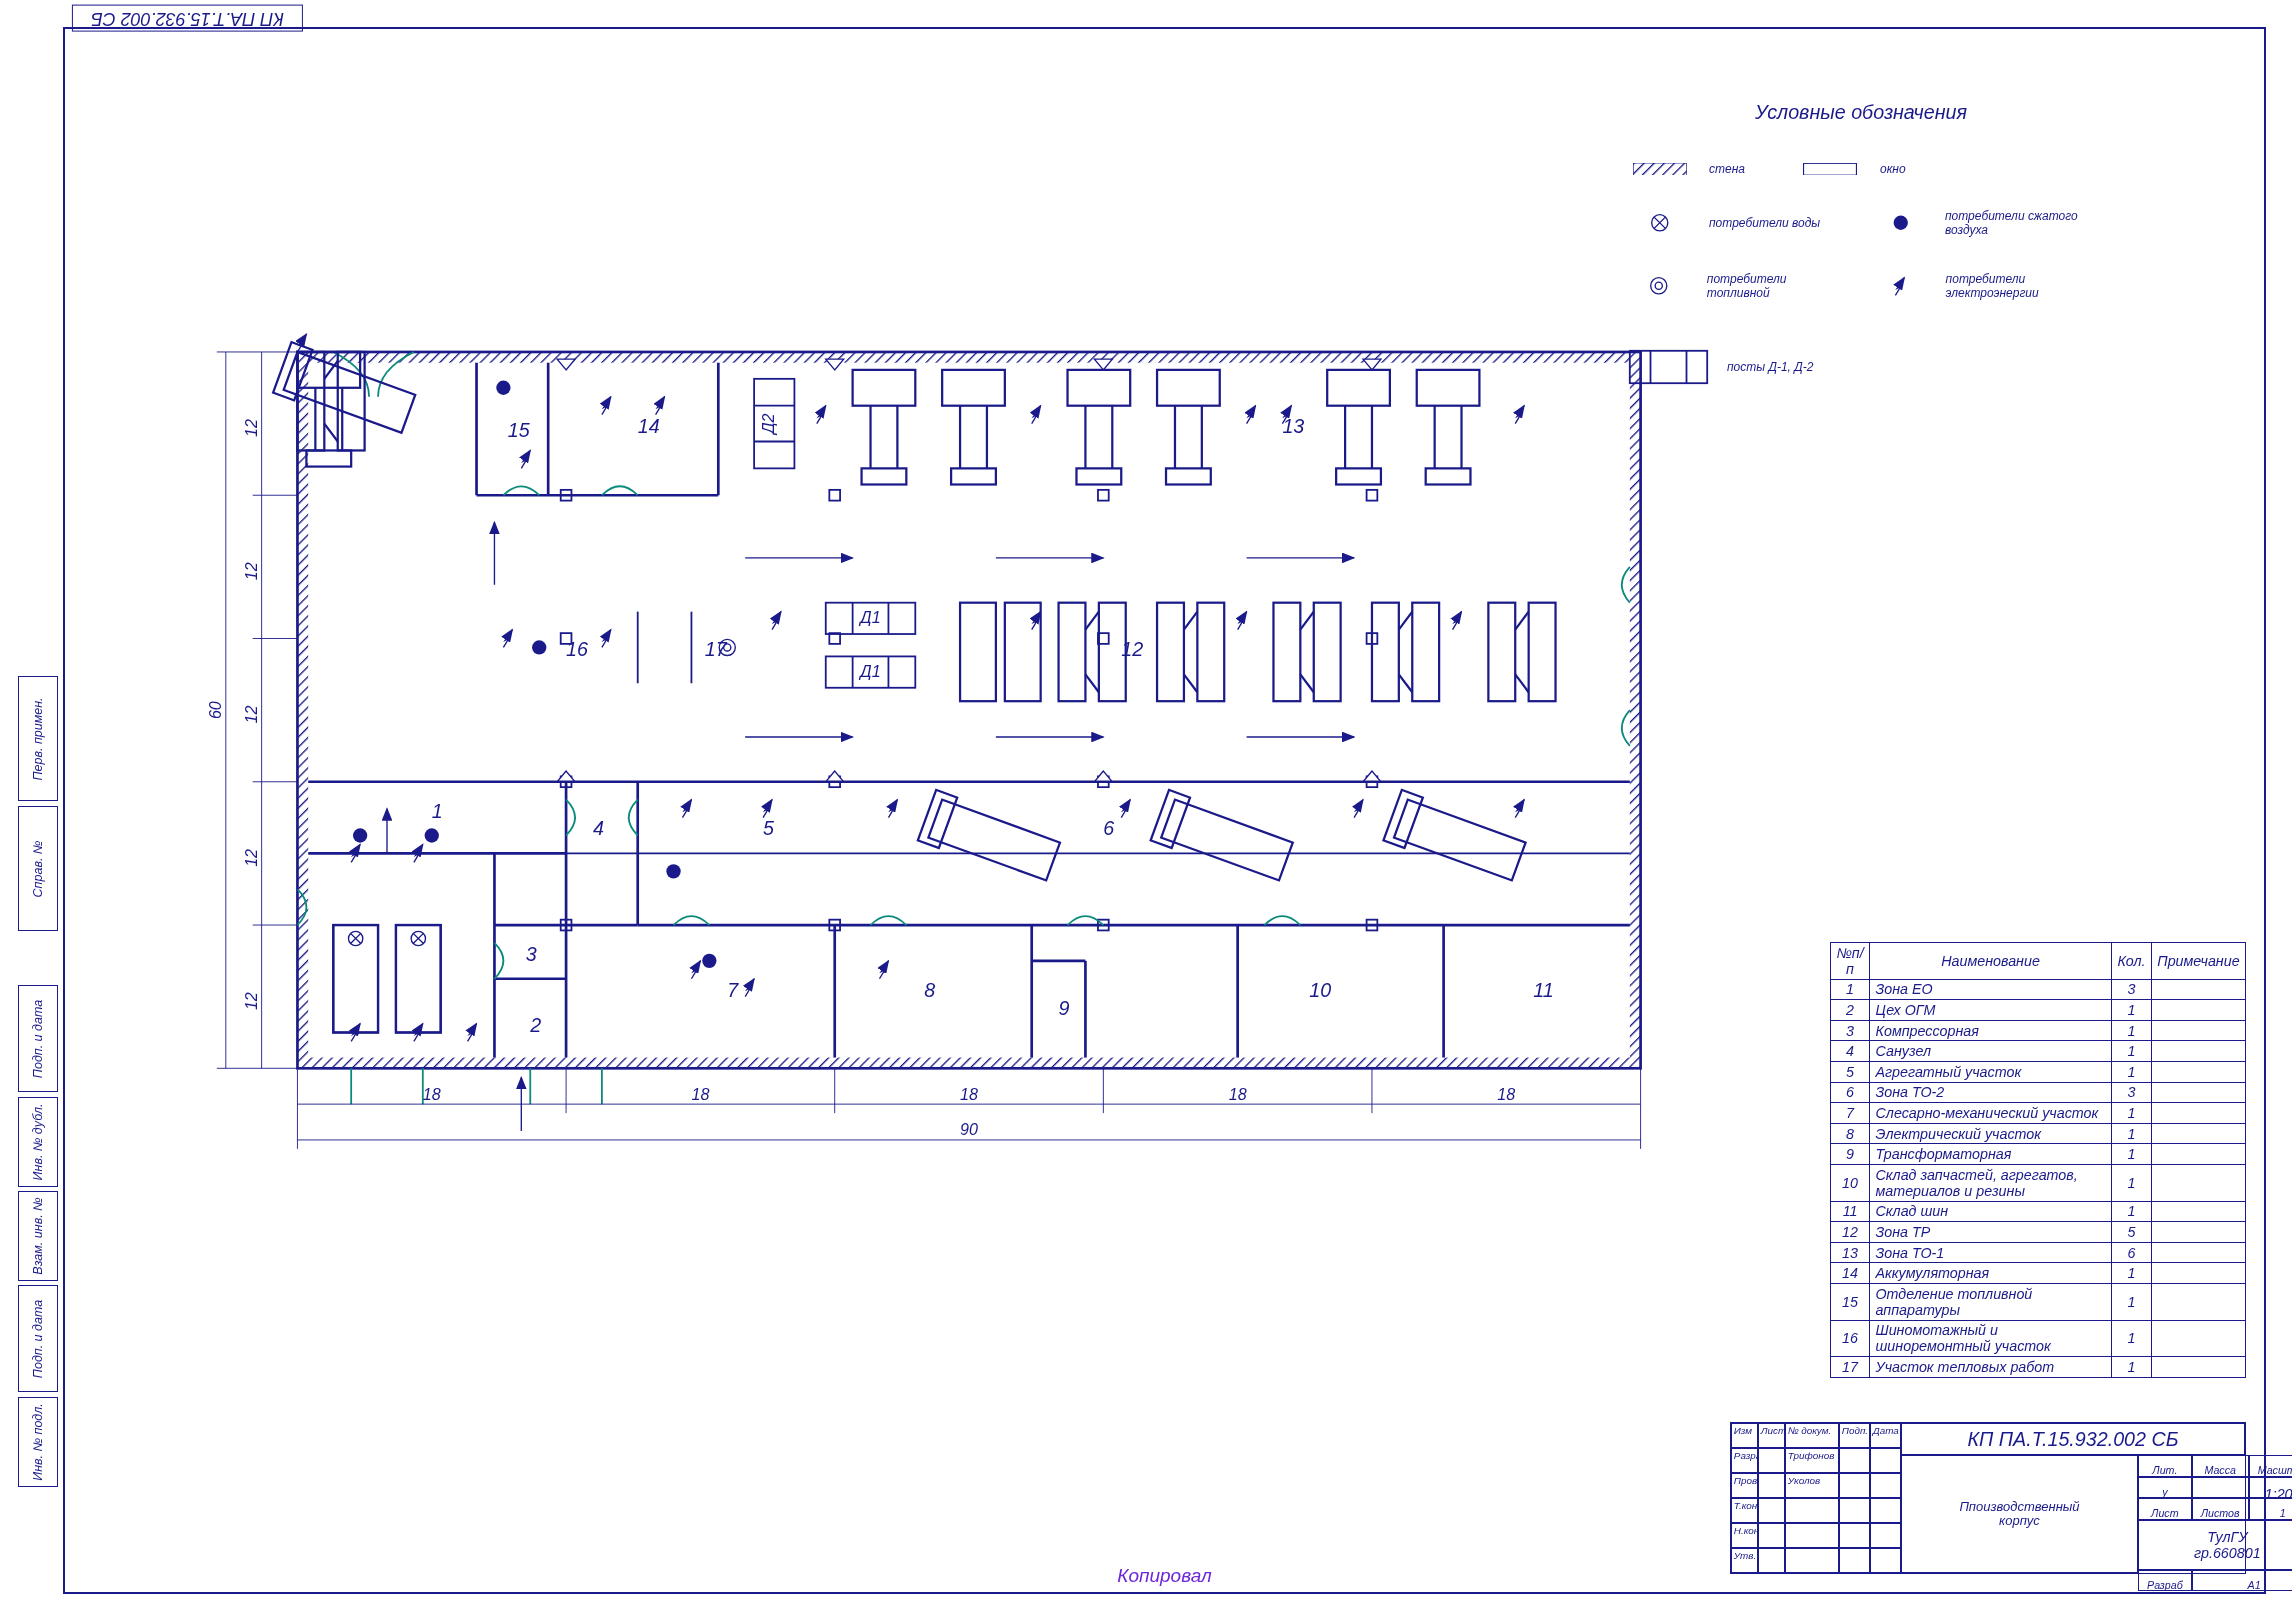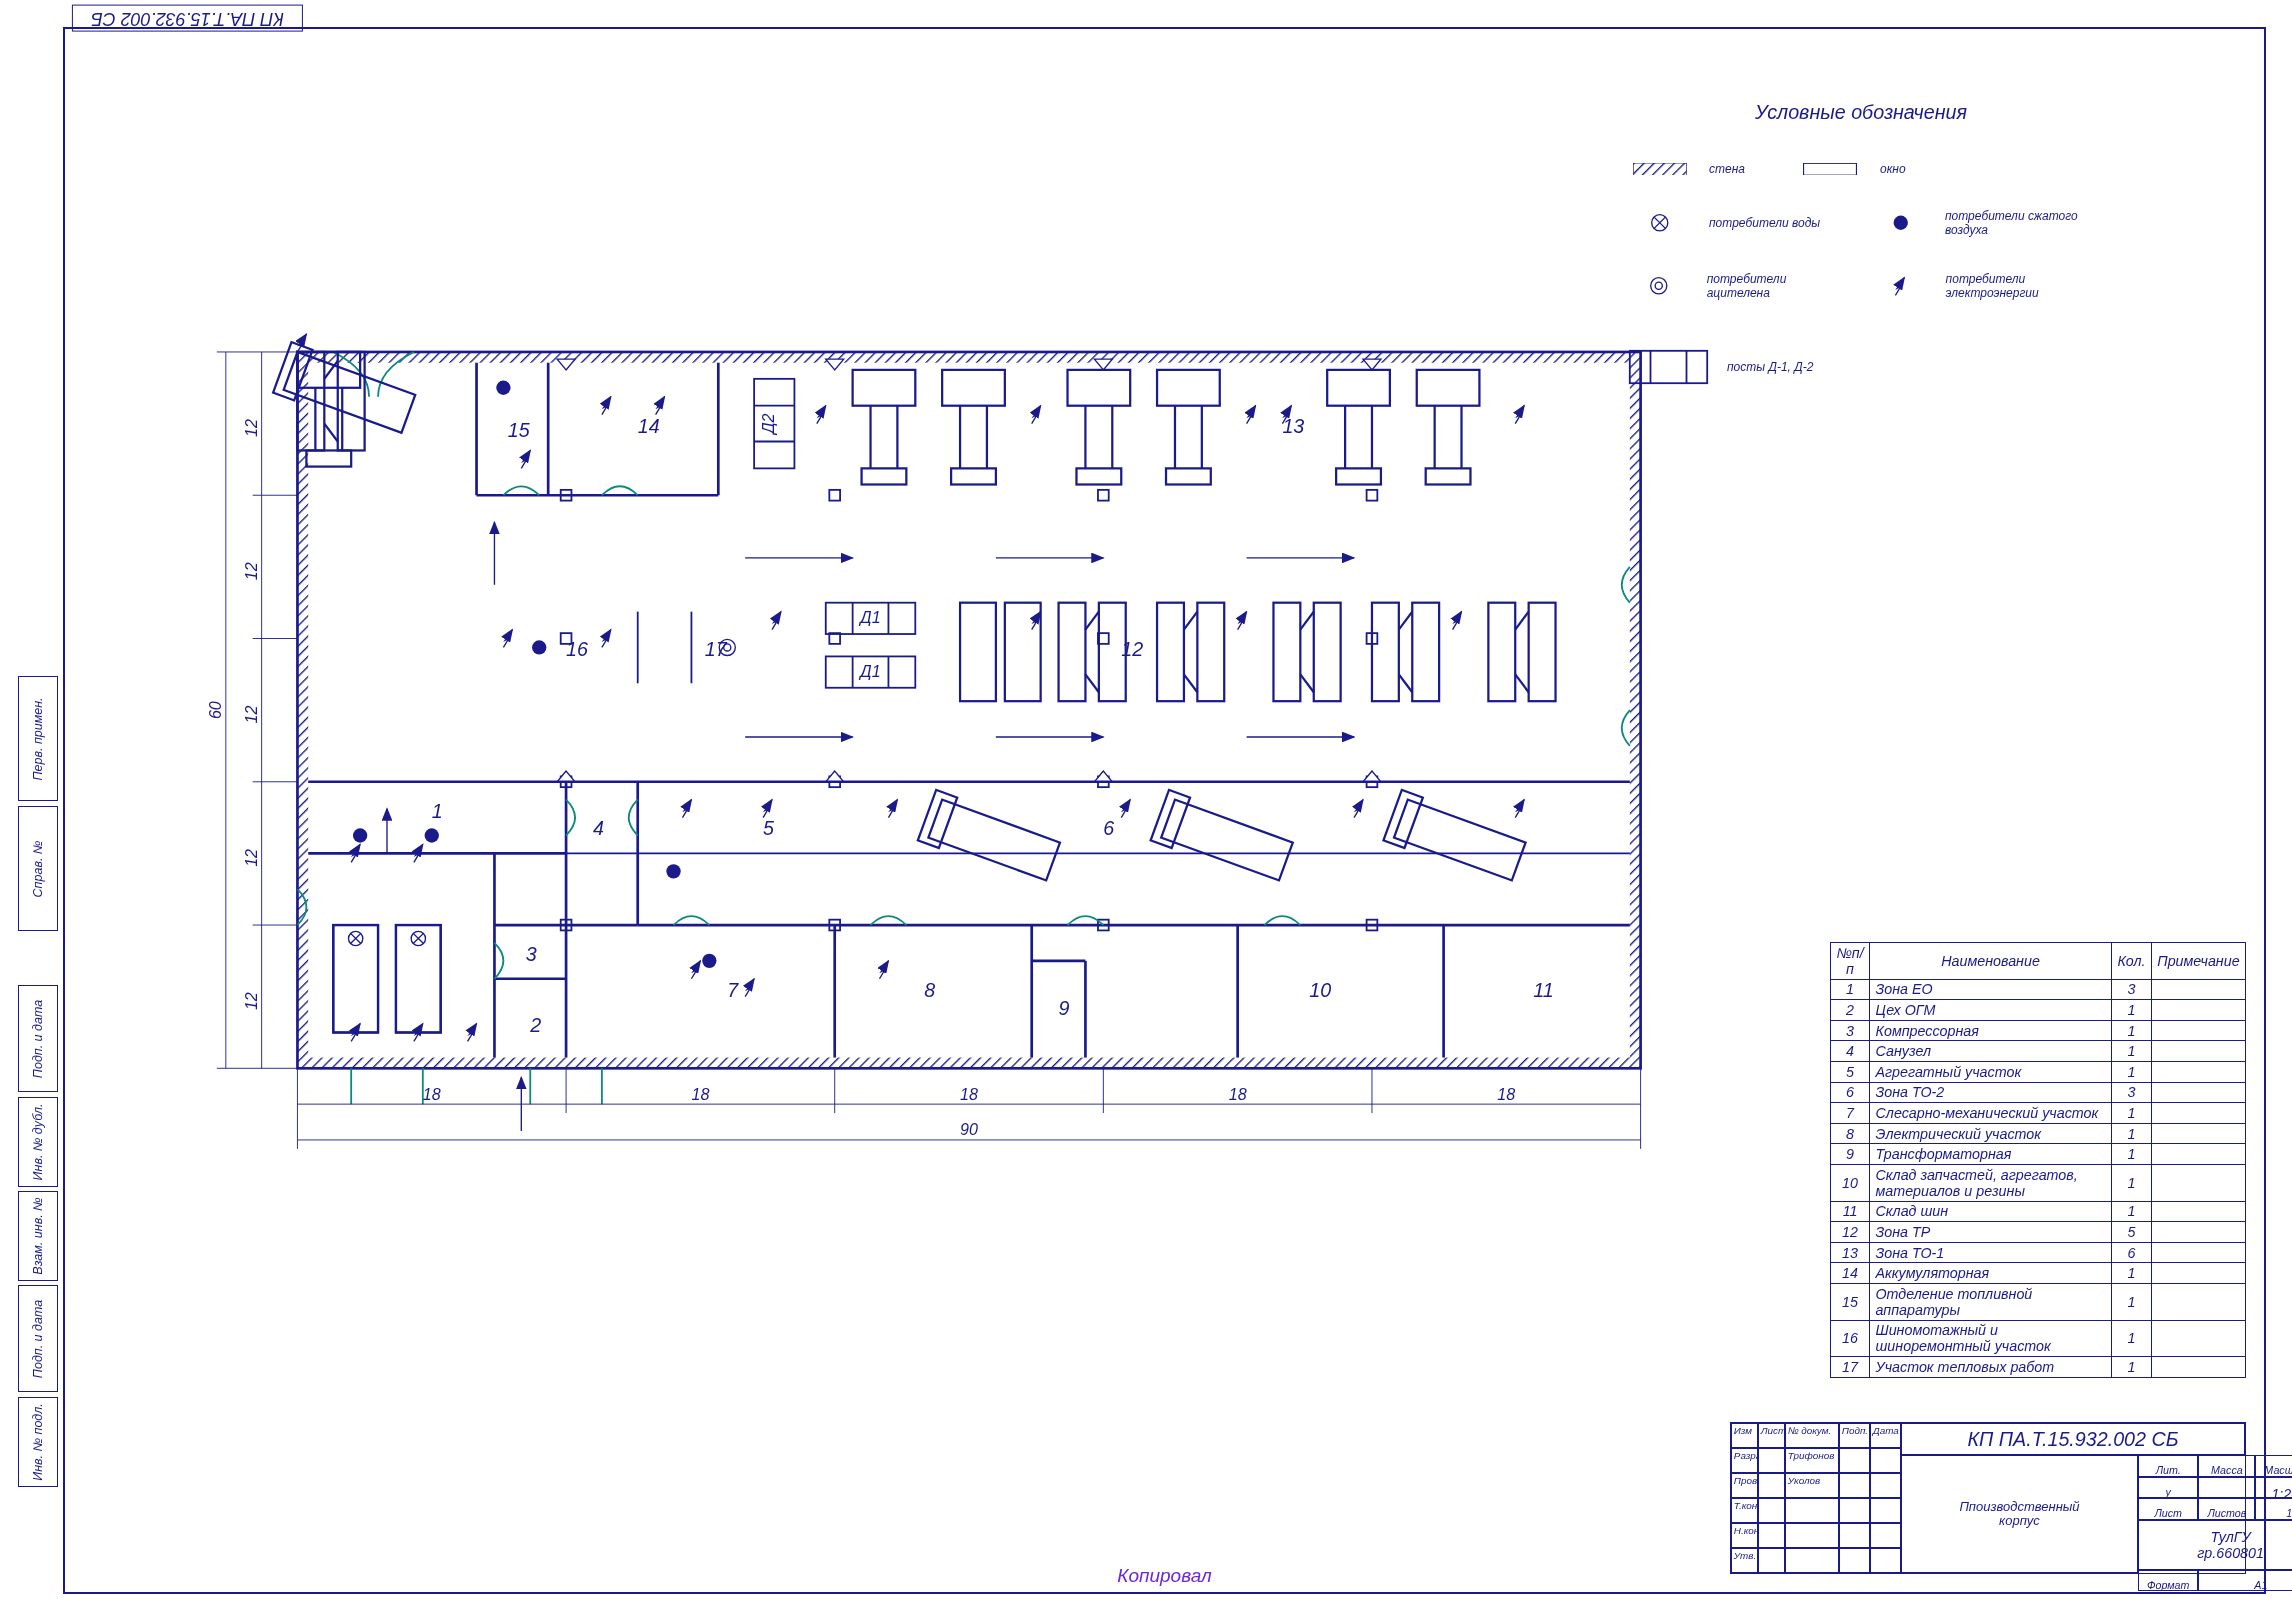--- a/index.html
+++ b/index.html
@@ -477,21 +477,21 @@
           </div>
           <div class="legend-lbl">потребители сжатого воздуха</div>
         </div>
       <div class="legend-row">
           <div class="legend-sym">
             <svg width="21.5" height="21.5" viewBox="0 0 24 24">
               <circle cx="12" cy="12" r="9" fill="none" stroke="#1a1a8a" stroke-width="1.5"></circle>
               <circle cx="12" cy="12" r="4" fill="none" stroke="#1a1a8a" stroke-width="1.5"></circle>
             </svg>
           </div>
-          <div class="legend-lbl">потребители ацителена</div>
+          <div class="legend-lbl">потребители топливной</div>
         </div>
       <div class="legend-row">
           <div class="legend-sym">
             <svg width="21.5" height="25" viewBox="0 0 24 28">
               <path d="M6,24 L12,14 L8,16 L16,4" fill="none" stroke="#1a1a8a" stroke-width="1.5" marker-end="url(#arr)"></path>
             </svg>
           </div>
           <div class="legend-lbl">потребители электроэнергии</div>
         </div>
     </div>
@@ -667,20 +667,20 @@
       <div>у</div>
         <div></div>
         <div style="font-size:14.3px">1:200</div>
       <div>Лист</div>
         <div>Листов</div>
         <div>1</div>
       <div style="grid-column:1/4;font-size:14.3px;display:flex;flex-direction:column;align-items:center;justify-content:center">
           <span>ТулГУ</span>
           <span>гр.660801</span>
         </div>
-      <div style="grid-column:1/2">Формат</div>
+      <div style="grid-column:1/2">Разраб</div>
         <div style="grid-column:2/4">А1</div>
     </div>
   </div>
 
   <div class="bottom-label">Копировал</div>
 </div>
 
 
 </body></html>

